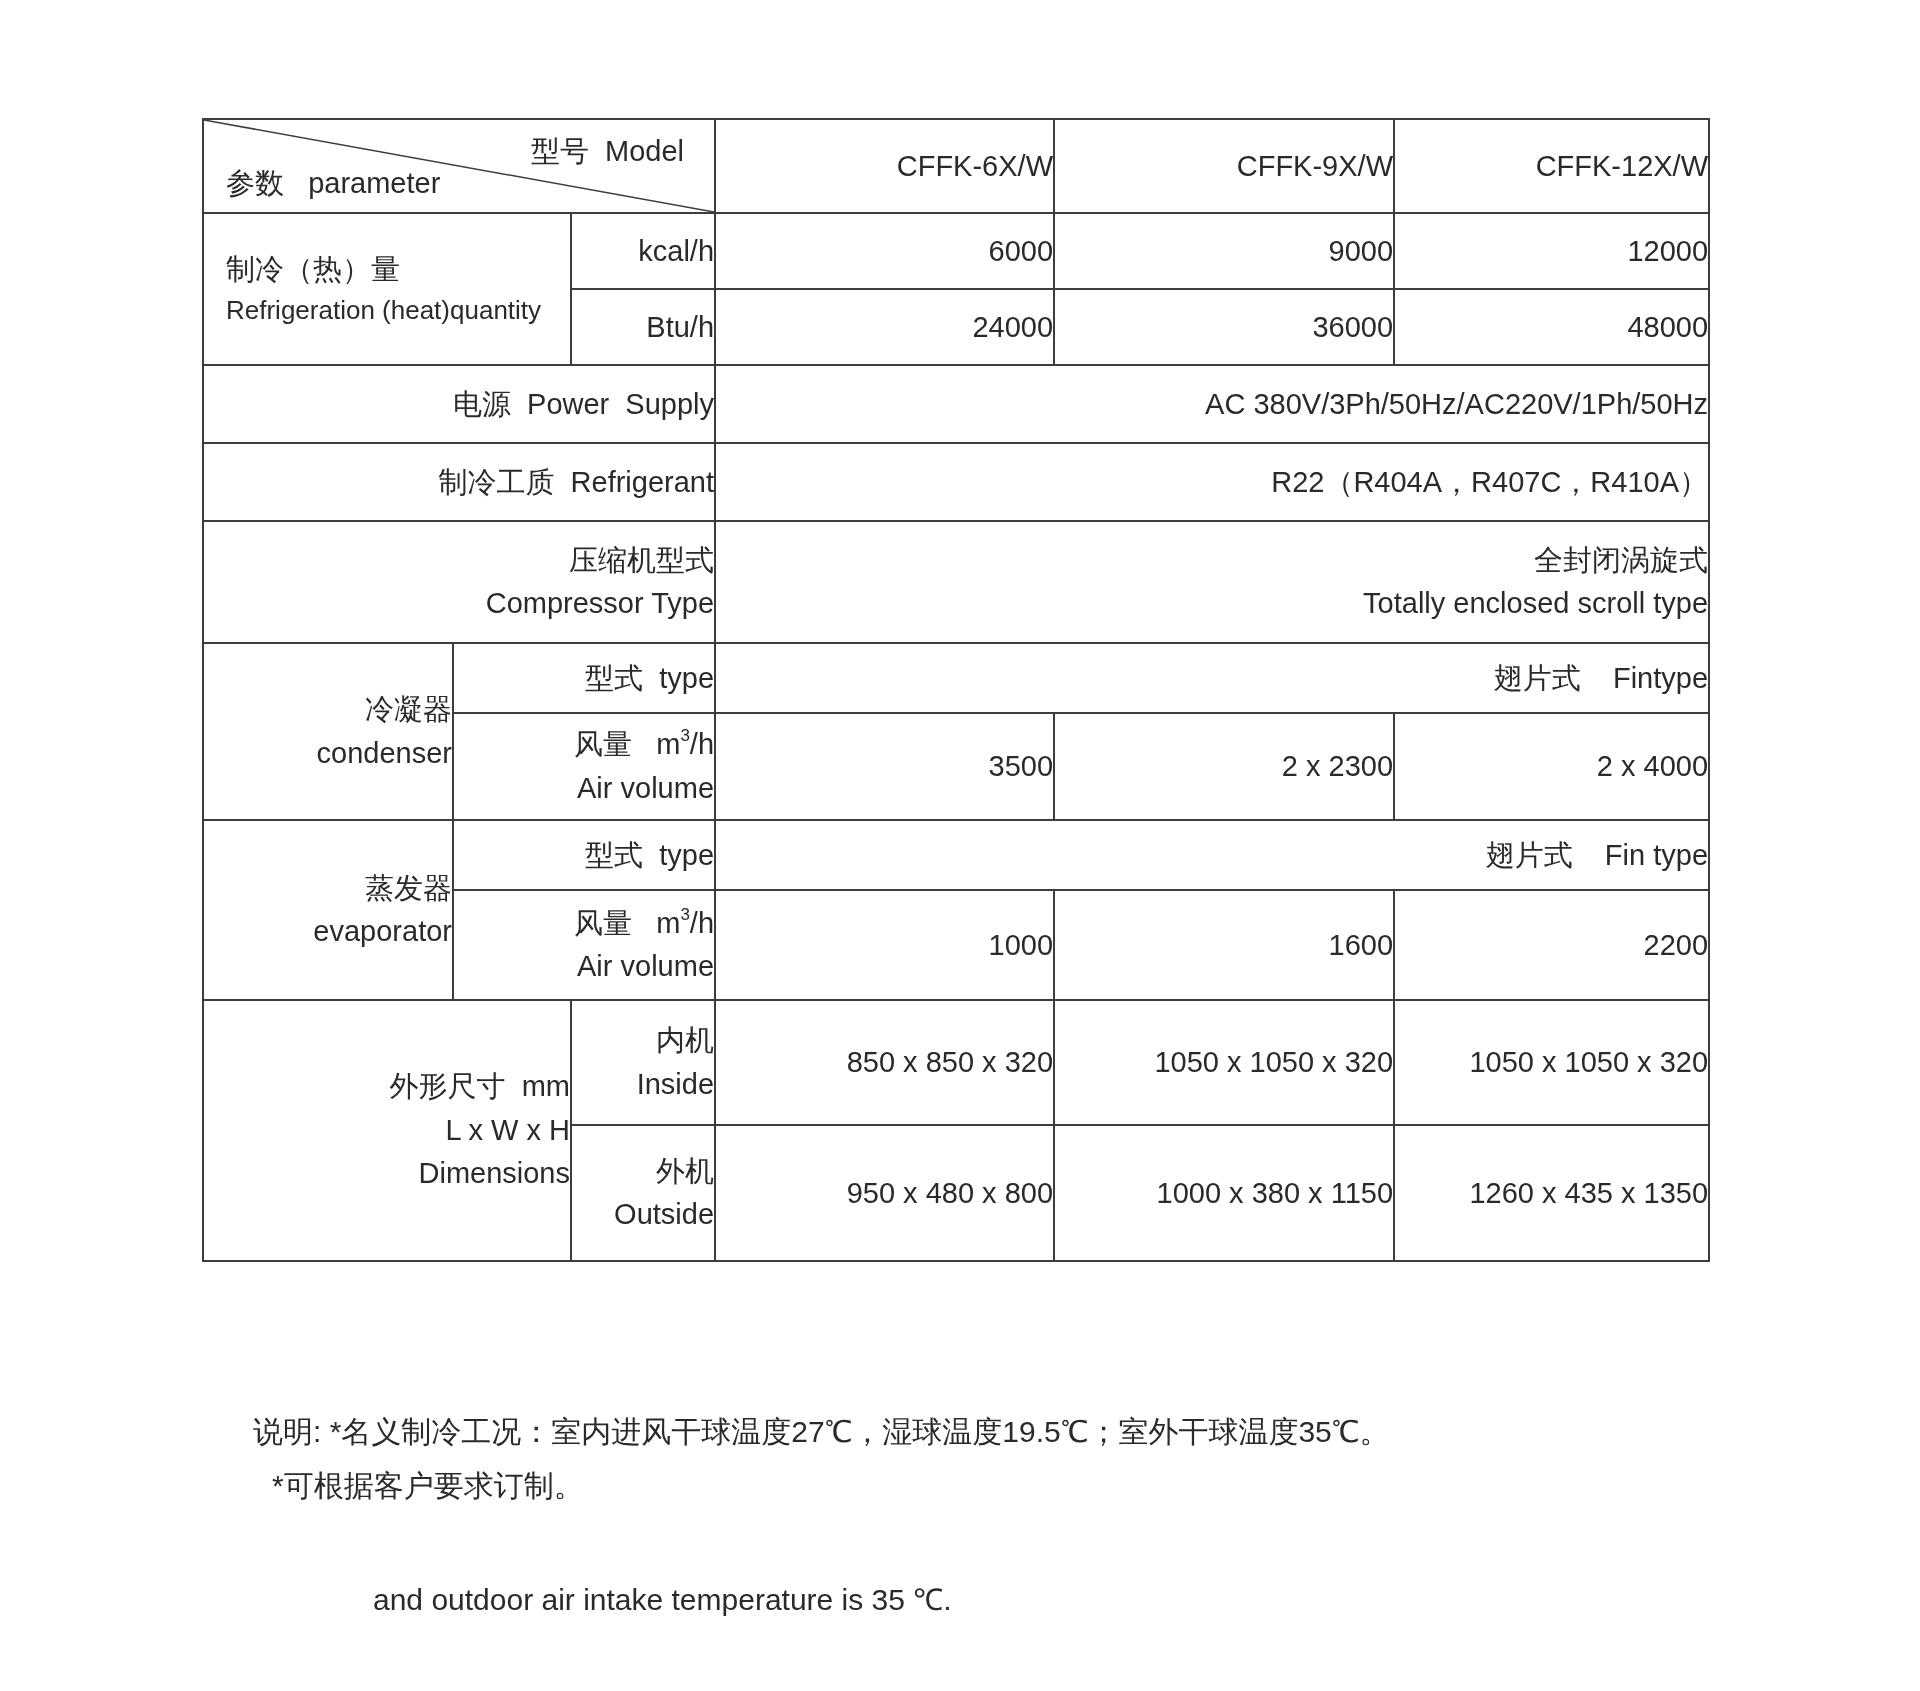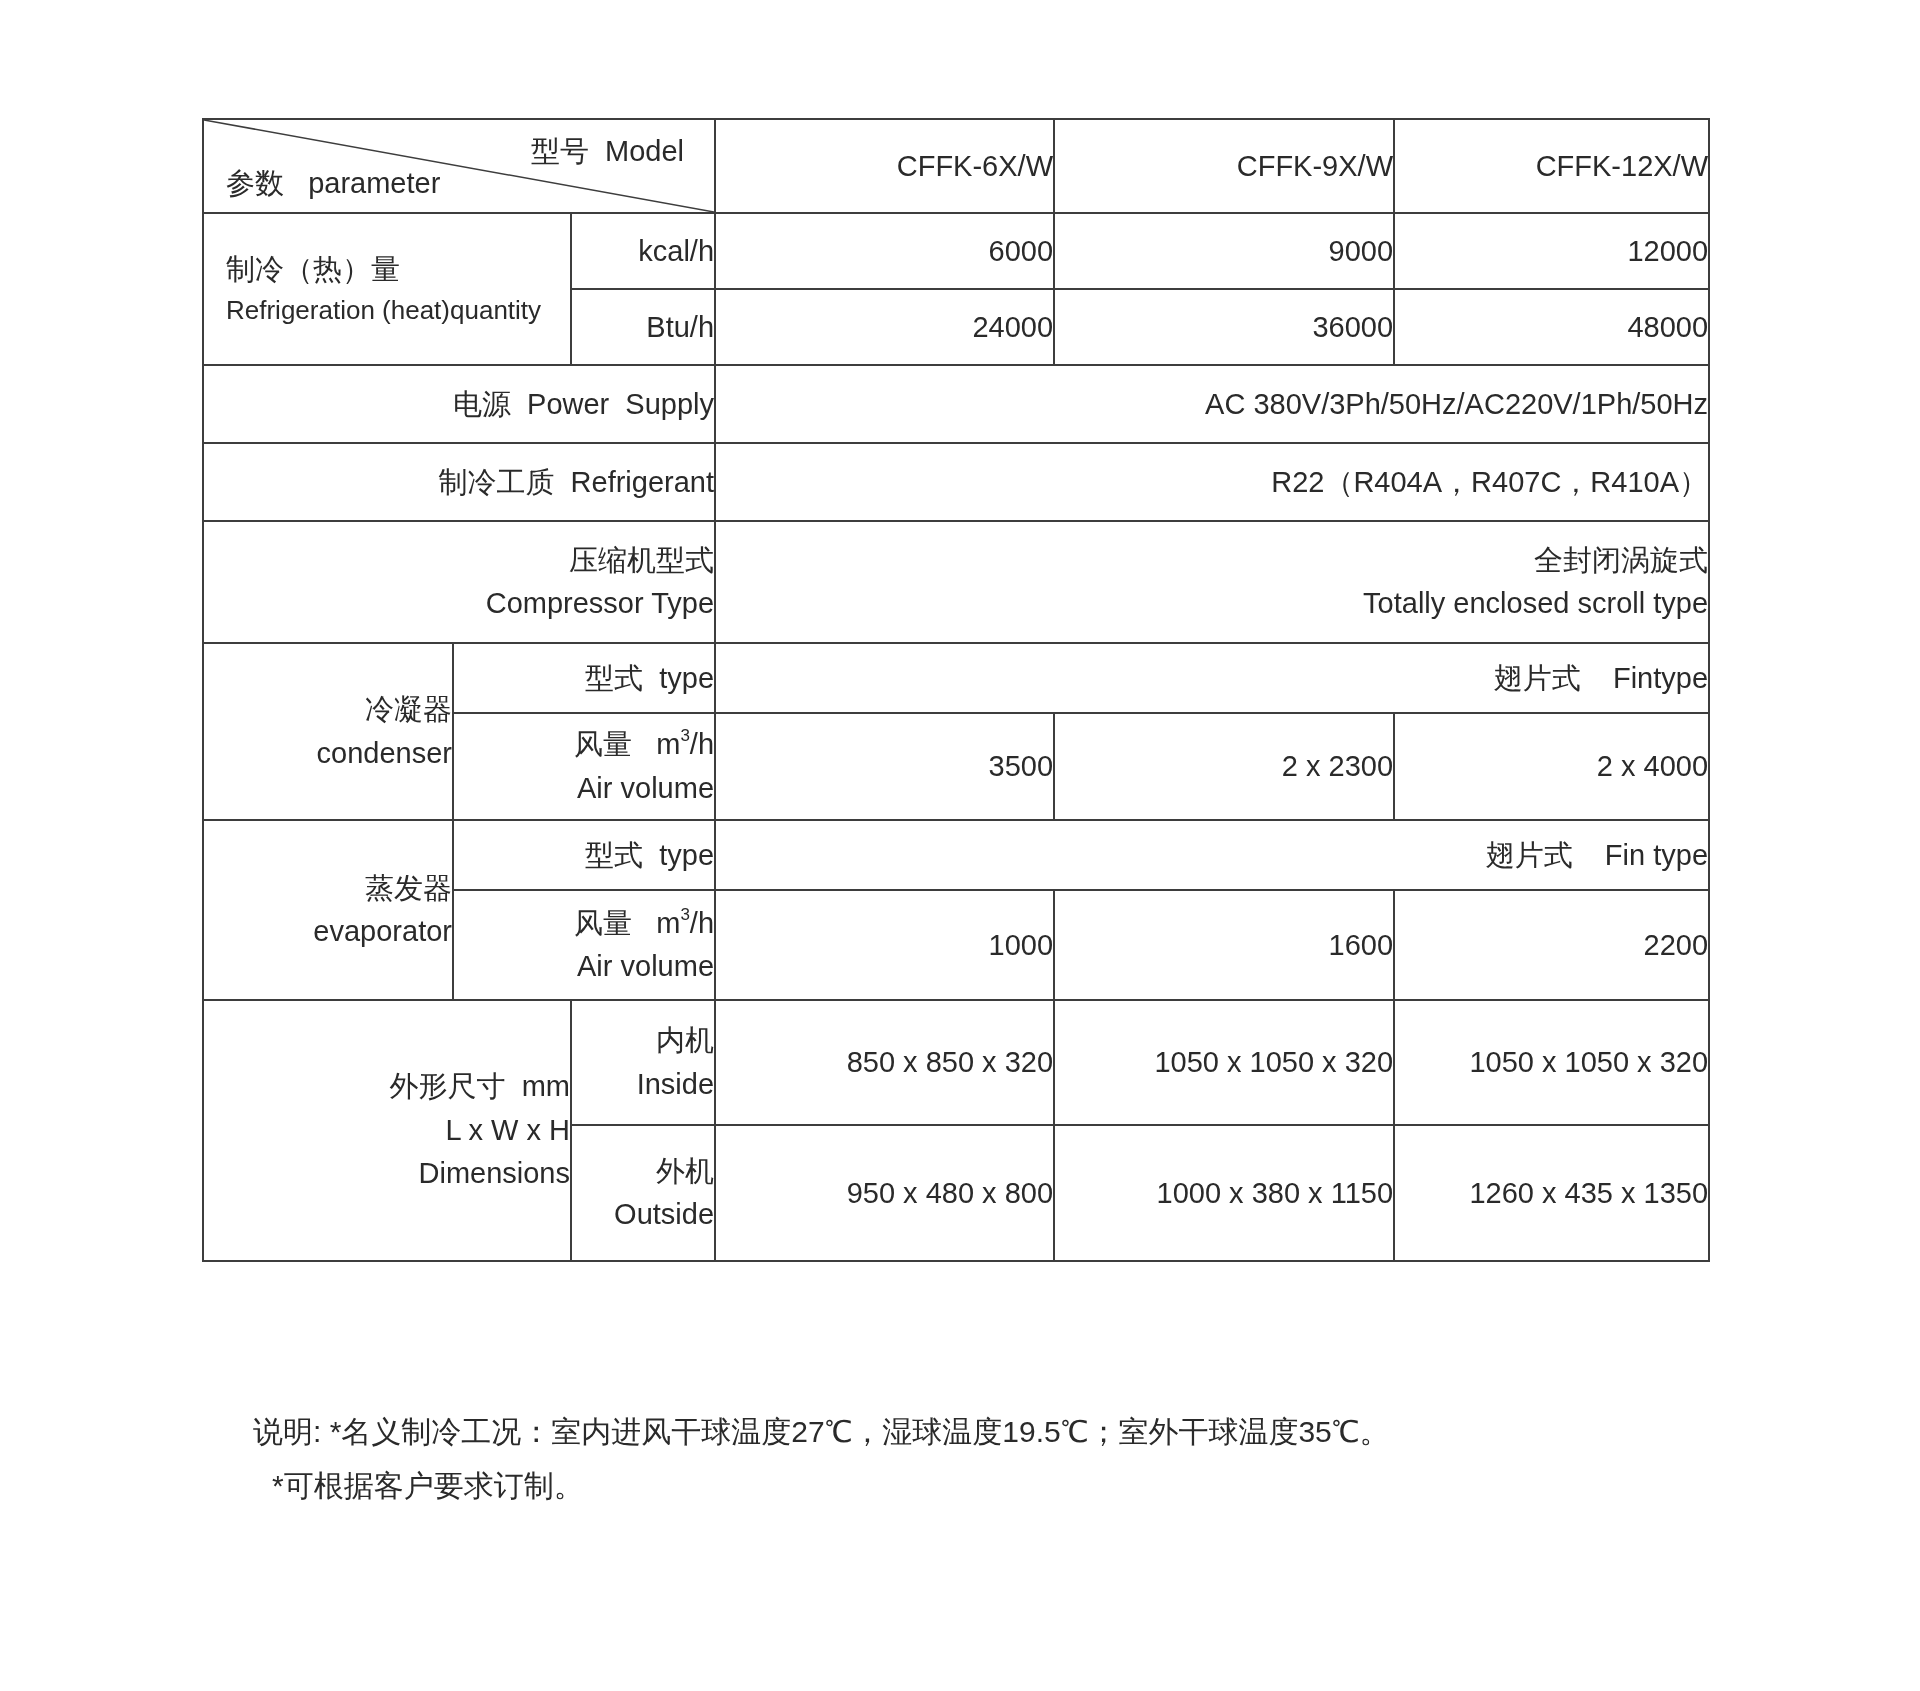--- a/index.html
+++ b/index.html
@@ -166,14 +166,15 @@
       </td>
       <td>950 x 480 x 800</td>
       <td>1000 x 380 x 1150</td>
       <td>1260 x 435 x 1350</td>
     </tr>
   </tbody>
     </table>
 
   <div class="notes-line" style="left:205px;top:1412px;margin-left:48px;">说明: *名义制冷工况：室内进风干球温度27℃，湿球温度19.5℃；室外干球温度35℃。</div>
   <div class="notes-line" style="left:272px;top:1466px;">*可根据客户要求订制。</div>
+  <div class="notes-line" style="left:373px;top:1578px;">and outdoor air intake temperature is 35 ℃.</div>
 
 </div>
 
 </body></html>

